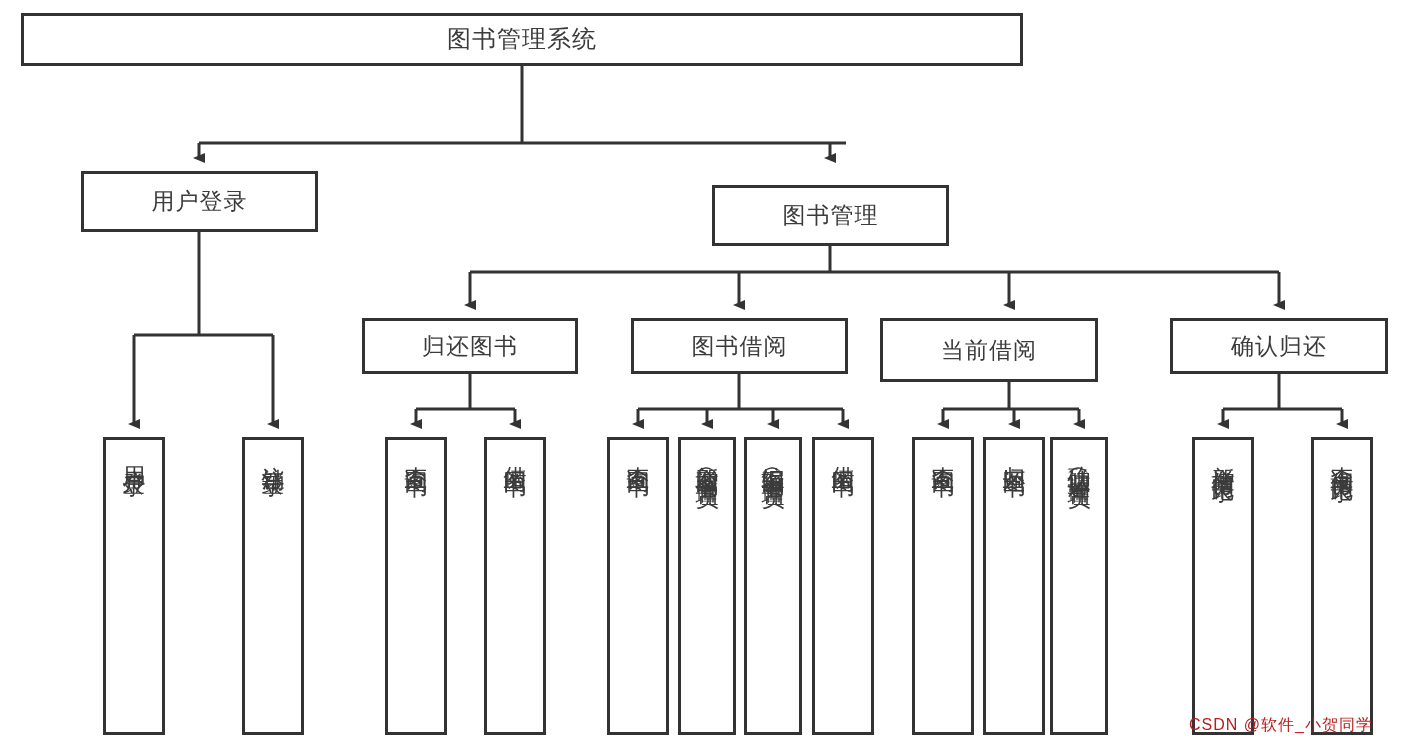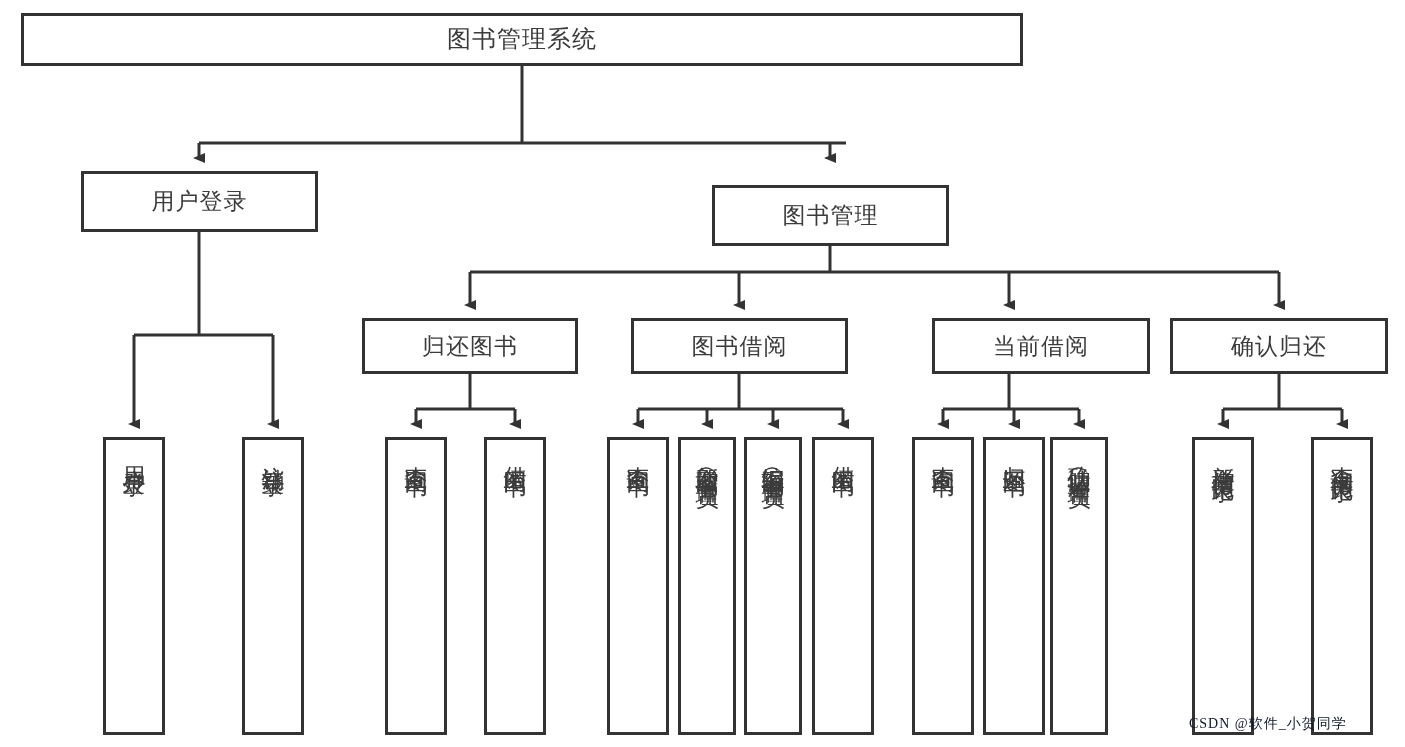--- a/index.html
+++ b/index.html
@@ -54,25 +54,25 @@
     letter-spacing: 3px;
     line-height: 1;
     white-space: nowrap;
     color: #3b3b3b;
   }
   .node.root .label { font-size: 24px; }
   .watermark {
     position: absolute;
     left: 1189px;
     top: 715px;
-    font-size: 14px;
-    color: #0f172a;
+    font-size: 16px;
+    color: #b91c1c;
     letter-spacing: 1px;
     white-space: nowrap;
-    font-family: Liberation Serif, serif;
+    font-family: Liberation Sans, sans-serif;
   }
 </style>
 </head>
 <body>
 
 <div id="canvas">
 
   <svg class="edges" viewBox="0 0 1405 747">
     <defs>
       <marker id="arrow" markerWidth="12" markerHeight="12" refX="5" refY="6" orient="auto" markerUnits="userSpaceOnUse">
@@ -133,21 +133,21 @@
   <div class="node" style="left:712px; top:185px; width:237px; height:61px;text-align:right;">
     <span class="label">图书管理</span>
   </div>
 
   <div class="node" style="left:362px; top:318px; width:216px; height:56px;">
     <span class="label">归还图书</span>
   </div>
   <div class="node" style="left:631px; top:318px; width:217px; height:56px;">
     <span class="label">图书借阅</span>
   </div>
-  <div class="node" style="left:932px; top:318px; width:218px; height:56px;">
+  <div class="node" style="left:880px; top:318px; width:218px; height:64px;">
     <span class="label">当前借阅</span>
   </div>
   <div class="node" style="left:1170px; top:318px; width:218px; height:56px;">
     <span class="label">确认归还</span>
   </div>
 
   <div class="node leaf" style="left:103px; top:437px; width:62px; height:298px;">
     <span class="label">用户登录</span>
   </div>
   <div class="node leaf" style="left:242px; top:437px; width:62px; height:298px;">

